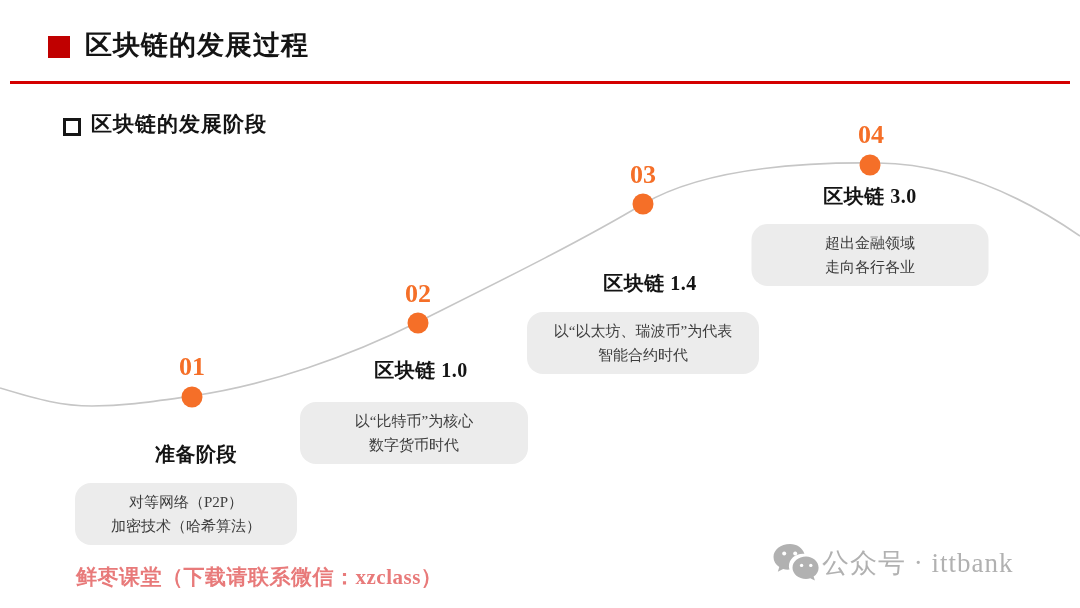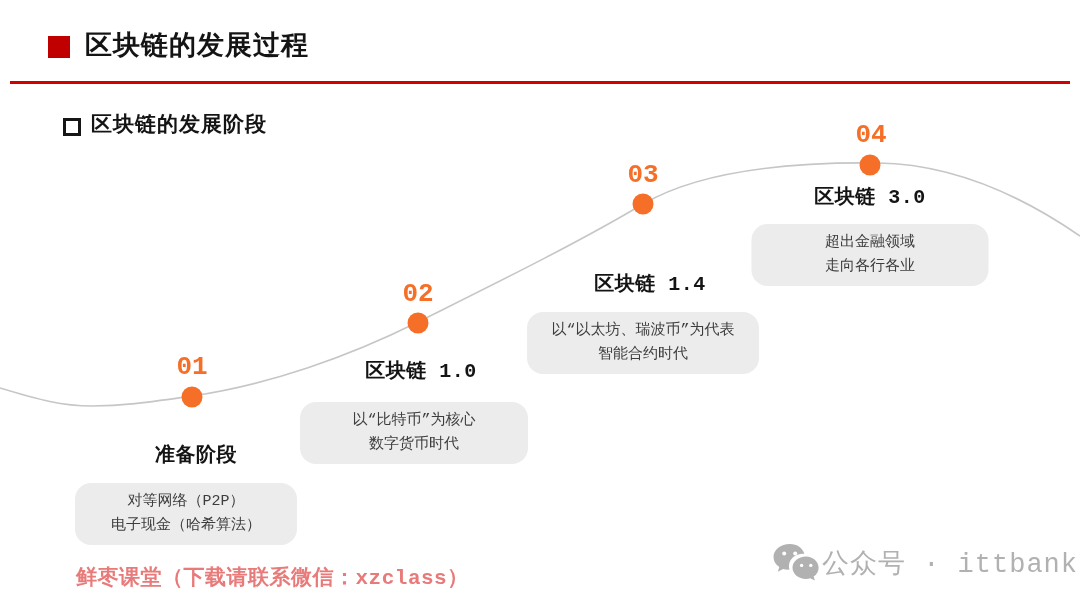--- a/index.html
+++ b/index.html
@@ -1,21 +1,21 @@
 <!DOCTYPE html>
 <html style="--accent-red: #c00000; --divider-red: #d40000; --orange: #f56f28; --box-bg: #ececec; --box-text: #3d3d3d; --curve: #c6c6c6; --footer-pink: #e87a7a; --footer-gray: #b1b1b1;"><head>
 <meta charset="utf-8">
 <style>
   html,body{margin:0;padding:0;background:#fff;}
   #slide{
     position:relative;
     width:1080px;height:592px;
     background:#fff;
     overflow:hidden;
-    font-family:Liberation Mono, monospace;
+    font-family:Liberation Serif, serif;
   }
   
   .title-bullet{
     position:absolute;left:48px;top:36px;width:22px;height:22px;
     background:var(--accent-red,#c00000);
   }
   .page-title{
     position:absolute;left:85px;top:27px;
     font-size:27px;font-weight:700;color:#141414;letter-spacing:1px;
     white-space:nowrap;
@@ -93,21 +93,21 @@
          C 703 169, 800 162, 878 163
          C 952 164, 1022 196, 1080 236" fill="none" stroke="#c6c6c6" stroke-width="1.6"></path>
   </svg>
 
   <div class="stage">
     <div class="num" style="left:192px;top:382px">01</div>
     <div class="dot" style="left:192px;top:397px"></div>
     <div class="stage-label" style="left:196px;top:441px">准备阶段</div>
     <div class="info-box" style="left:186px;top:483px;width:222px">
       <div>对等网络（P2P）</div>
-      <div>电子现金（哈希算法）</div>
+      <div>加密技术（哈希算法）</div>
     </div>
   </div>
 
   <div class="stage">
     <div class="num" style="left:418px;top:309px">02</div>
     <div class="dot" style="left:418px;top:323px"></div>
     <div class="stage-label" style="left:421px;top:357px">区块链 1.0</div>
     <div class="info-box" style="left:414px;top:402px;width:228px">
       <div>以“比特币”为核心</div>
       <div>数字货币时代</div>

